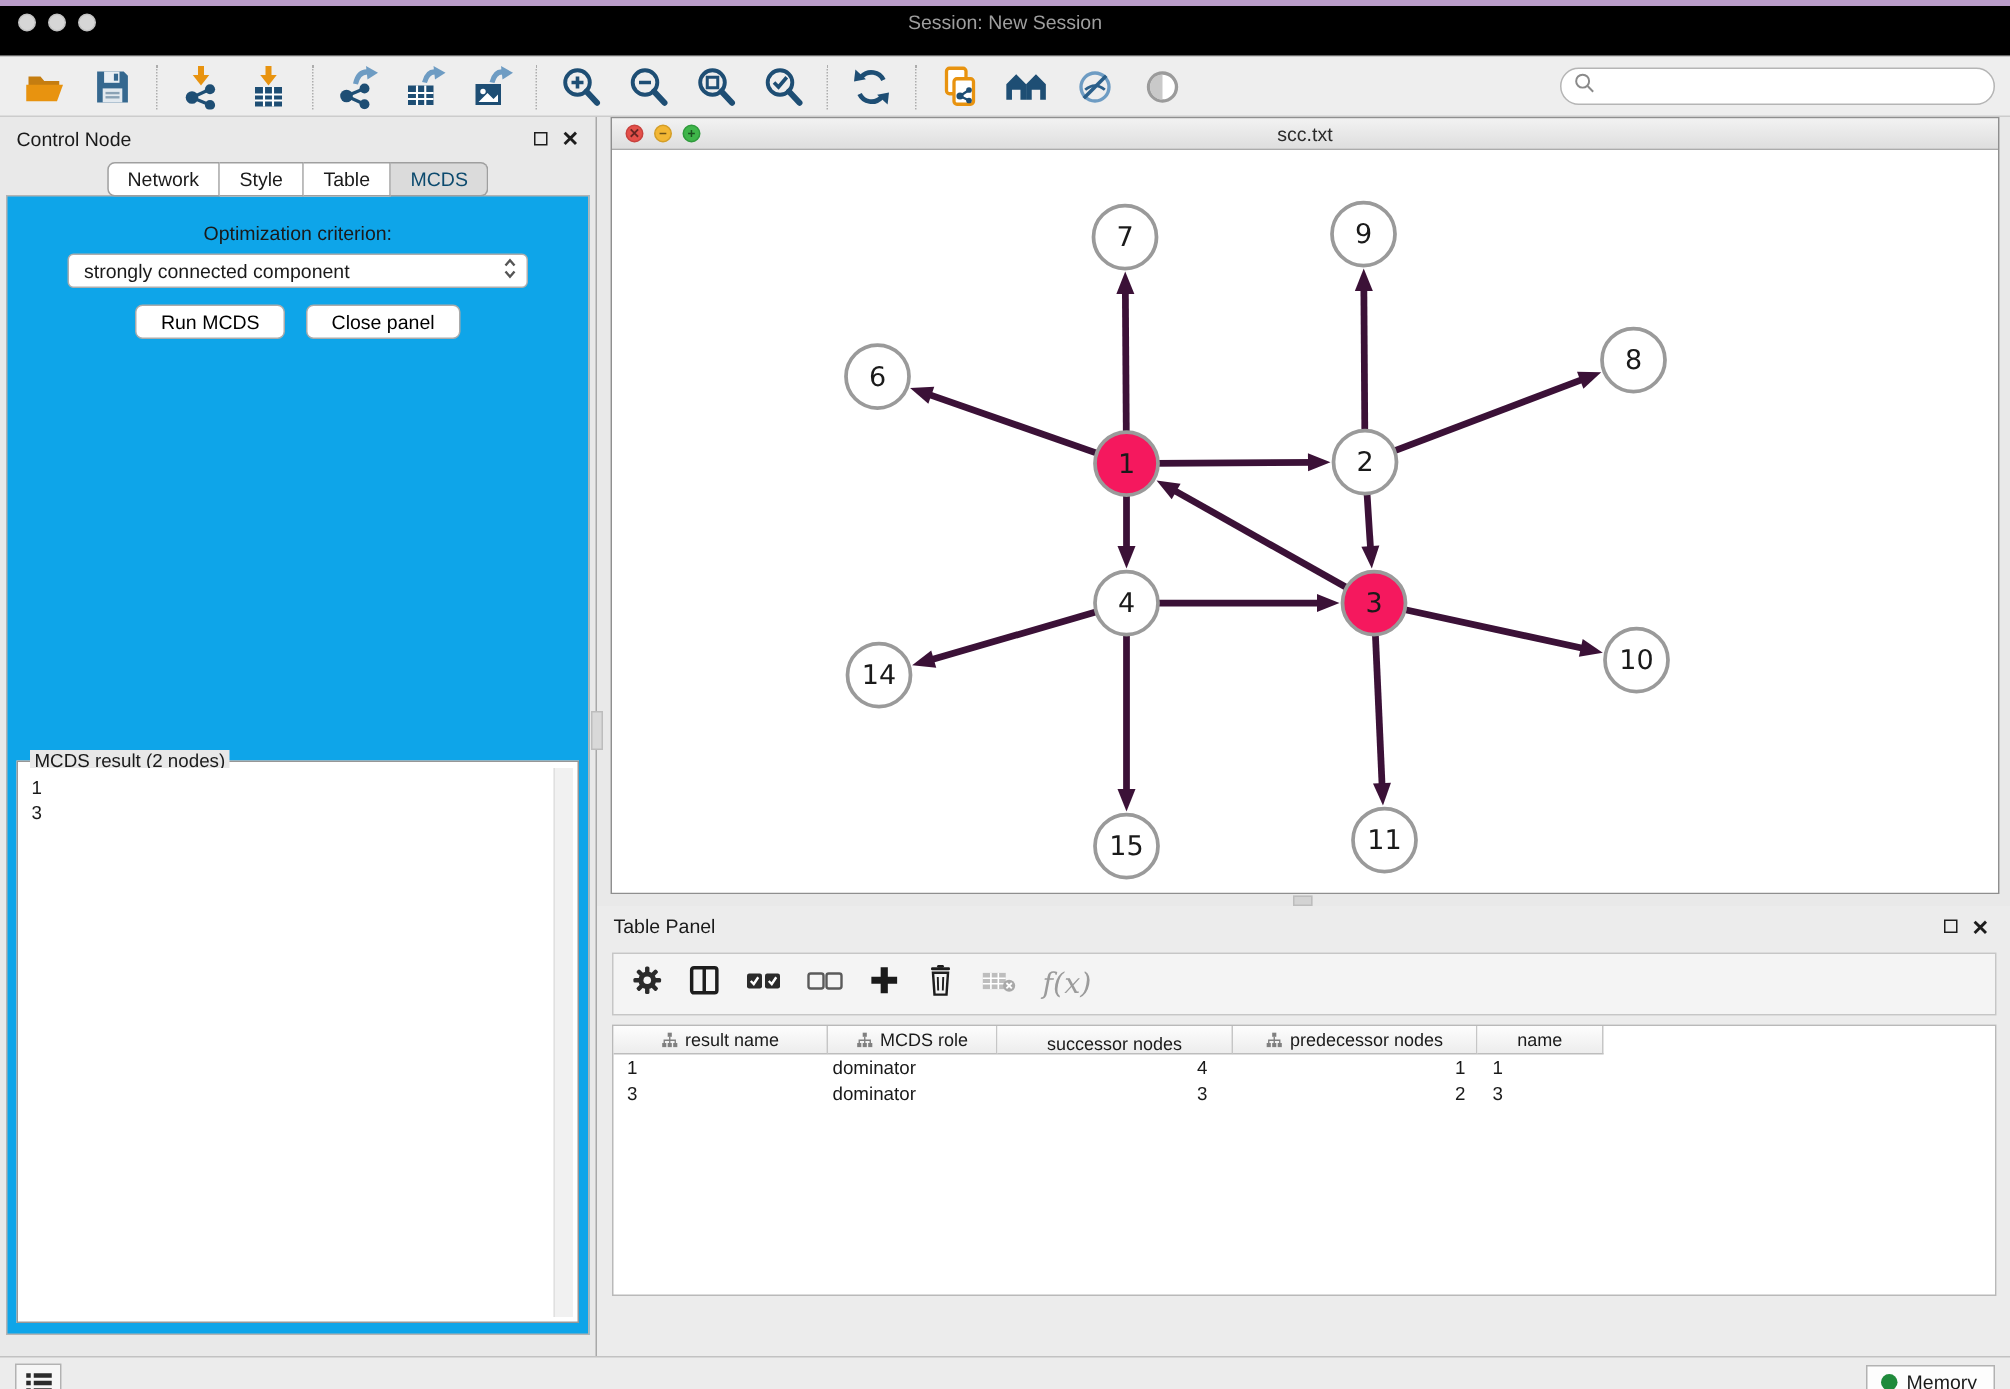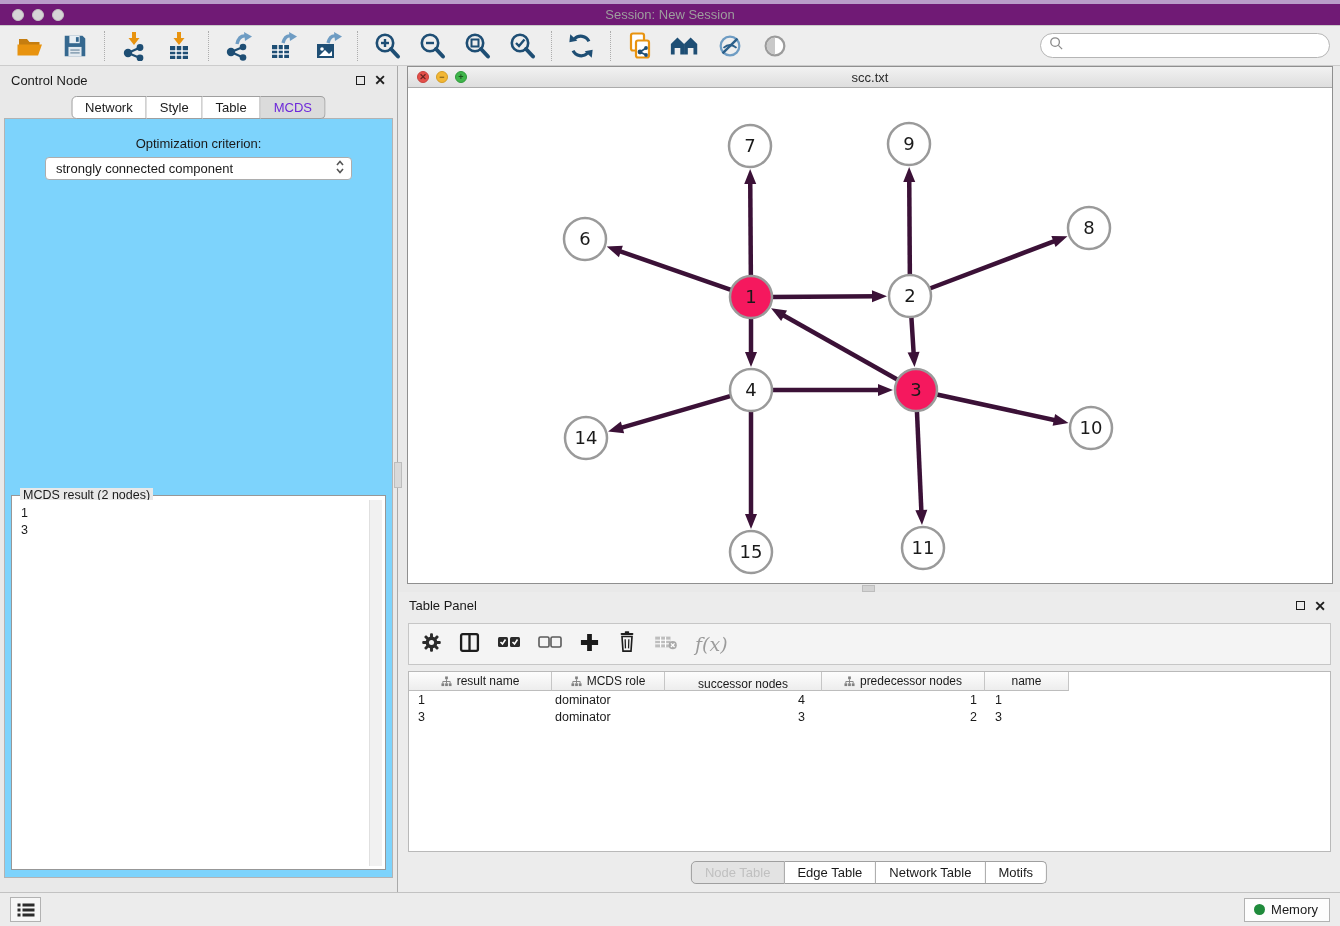--- a/index.html
+++ b/index.html
@@ -1,20 +1,20 @@
 <!DOCTYPE html>
 <html><head>
 <meta charset="utf-8">
 <style>
   * { box-sizing: border-box; margin: 0; padding: 0; }
   html,body { width:1340px; height:926px; overflow:hidden; }
   body { font-family:"Liberation Sans", sans-serif; background:#ececec; color:#1a1a1a; position:relative; }
 
   
-  .titlebar { height:26px; background:#701a75; border-bottom:1px solid #c9c9c9; position:relative; }
+  .titlebar { height:38px; background:#000000; border-bottom:1px solid #c9c9c9; position:relative; }
   .titlebar-accent { height:4px; background:#ba9cc9; }
   .tl-dots { position:absolute; left:12px; top:9px; display:flex; gap:8px; }
   .tl-dot { width:12px; height:12px; border-radius:50%; background:#d6d6d6; border:1px solid #c2c2c2; }
   .titlebar-title { position:absolute; left:0; right:0; top:7px; text-align:center; font-size:13px; color:#9e9e9e; }
 
   
   .toolbar { height:40px; background:#eeeeee; border-bottom:1px solid #cccccc; display:flex; align-items:center; padding:0 10px; gap:5px; }
   .tbtn { width:40px; height:34px; display:flex; align-items:center; justify-content:center; }
   .tsep { width:1px; height:30px; border-left:1px dotted #adadad; margin:0 4px; }
   .search-box { margin-left:auto; width:290px; height:25px; background:#fff; border:1px solid #b5b5b5; border-radius:13px; display:flex; align-items:center; padding:0 8px; gap:5px; }
@@ -27,24 +27,24 @@
   .control-panel { width:398px; background:#e9e9e9; border-right:1px solid #a9a9a9; position:relative; flex:none; }
   .cp-header { height:28px; display:flex; align-items:center; padding:0 11px; font-size:13px; }
   .win-btns { margin-left:auto; display:flex; gap:9px; align-items:center; }
   .float-btn { width:9px; height:9px; border:1.5px solid #1d1d1d; background:transparent; }
   .close-btn { font-weight:bold; font-size:14px; color:#1d1d1d; line-height:10px; }
 
   .seg { display:flex; }
   .seg-tab { padding:3px 13px; background:#fff; border:1px solid #9f9f9f; border-left:none; font-size:13px; font-weight:500; white-space:nowrap; }
   .seg-tab:first-child { border-left:1px solid #9f9f9f; border-radius:5px 0 0 5px; }
   .seg-tab:last-child { border-radius:0 5px 5px 0; }
-  .seg-tab.selected { background:#dbdbdb; color:#6d28d9; }
+  .seg-tab.selected { background:#dbdbdb; color:#0c4a6e; }
 
   .cp-tabs { position:absolute; top:30px; left:50%; transform:translateX(-50%); z-index:2;align-items:flex-end; }
-  .cp-body { position:absolute; top:52px; left:4px; right:4px; bottom:14px; border:1px solid #b3b3b3; background:#7dd3fc;padding-left:21px; }
+  .cp-body { position:absolute; top:52px; left:4px; right:4px; bottom:14px; border:1px solid #b3b3b3; background:#0ea5e9;padding-left:21px; }
   .opt-label { position:absolute; top:17px; left:0; right:0; text-align:center; font-size:13px; }
   .opt-select { position:absolute; top:38px; left:40px; right:40px; height:23px; background:#fff; border:1px solid #adadad; border-radius:4px; display:flex; align-items:center; padding:0 6px 0 10px; font-size:13px; }
   .opt-select .spin { margin-left:auto; }
   .cp-btn-row { position:absolute; top:72px; left:0; right:0; display:flex; justify-content:center; gap:14px; }
   .btn { background:#fff; border:1px solid #ababab; border-radius:5px; padding:3px 16px; font-size:13px; font-family:"Liberation Sans",sans-serif; }
 
   .result-group { position:absolute; left:6px; right:6px; top:376px; bottom:7px; border:1px solid #979797; background:#fff; }
   .result-legend { position:absolute; top:-8px; left:8px; background:#e8e8e8; padding:0 3px; font-size:12.5px; }
   .result-text { position:absolute; inset:4px 17px 3px 3px; padding:5px 6px; font-size:12.5px; line-height:17px; background:#fff; }
   .result-scroll { position:absolute; top:4px; bottom:3px; right:3px; width:13px; background:#f1f1f1; border-left:1px solid #e0e0e0; }
@@ -270,20 +270,24 @@
     <div class="cp-body">
       <div class="opt-label">Optimization criterion:</div>
       <div class="opt-select">
         <span>strongly connected component</span>
         <span class="spin">
           <svg width="10" height="16" viewBox="0 0 10 16">
               <polyline points="2,6 5,2.5 8,6" stroke="#555" stroke-width="1.6" fill="none"></polyline>
               <polyline points="2,10 5,13.5 8,10" stroke="#555" stroke-width="1.6" fill="none"></polyline>
             </svg>
         </span>
+      </div>
+      <div class="cp-btn-row">
+        <button class="btn">Run MCDS</button>
+        <button class="btn">Close panel</button>
       </div>
       <div class="result-group">
         <div class="result-legend">MCDS result (2 nodes)</div>
         <div class="result-text">
           <div>1</div>
           <div>3</div>
         </div>
         <div class="result-scroll"></div>
       </div>
     </div>
@@ -486,26 +490,20 @@
         </div>
         <div class="tr">
           <div class="td c1">3</div>
           <div class="td c2">dominator</div>
           <div class="td c3">3</div>
           <div class="td c4">2</div>
           <div class="td c5">3</div>
         </div>
       </div>
 
-      <div class="seg tp-tabs">
-        <div class="seg-tab selected">Node Table</div>
-        <div class="seg-tab">Edge Table</div>
-        <div class="seg-tab">Network Table</div>
-        <div class="seg-tab">Motifs</div>
-      </div>
     </div>
   </div>
 </div>
 
 <div class="statusbar">
   <div class="list-btn">
     <svg width="18" height="14" viewBox="0 0 18 14">
         <rect x="0.5" y="0.5" width="3" height="3" fill="#2b2b2b"></rect>
         <rect x="5.5" y="0.5" width="12" height="3" fill="#2b2b2b"></rect>
         <rect x="0.5" y="5.5" width="3" height="3" fill="#2b2b2b"></rect>

